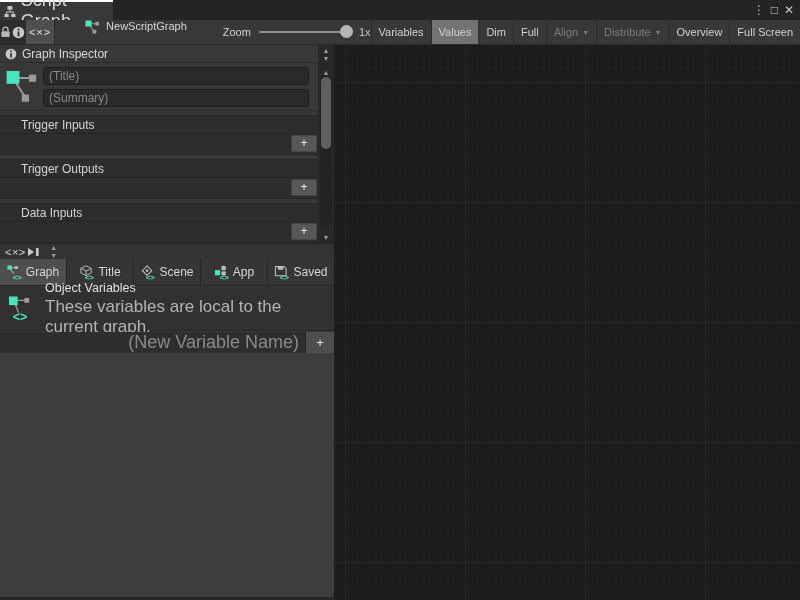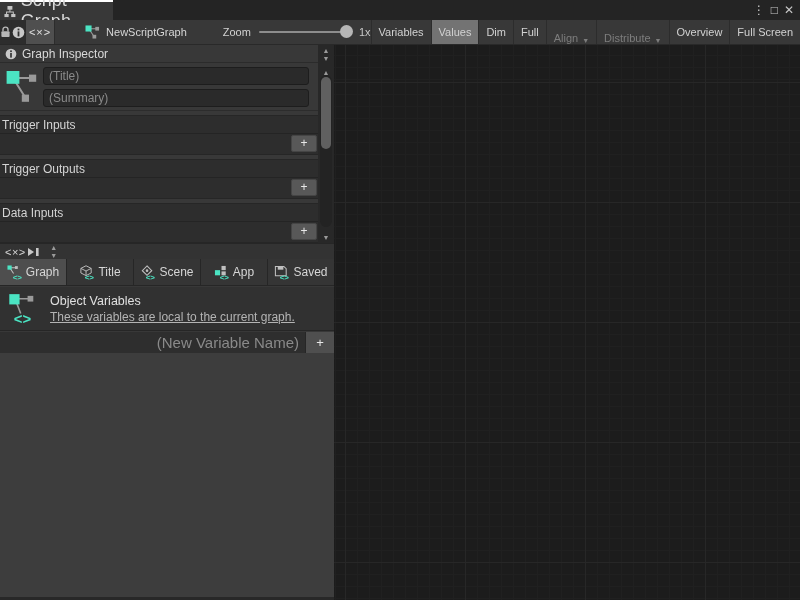--- a/index.html
+++ b/index.html
@@ -13,49 +13,49 @@
   .win-controls { margin-left:auto; display:flex; align-items:center; gap:6px; padding-right:6px; color:#c8c8c8; }
   .win-controls span { font-size:12px; line-height:1; cursor:default; }
   .wc-max { font-size:13px; }
 
   
   .toolbar { position:absolute; left:0; top:20px; width:800px; height:25px; background:#383838; border-bottom:1px solid #292929; display:flex; align-items:stretch; }
   .tb-btn { display:flex; align-items:center; justify-content:center; border-right:1px solid #2c2c2c; cursor:default; }
   .tb-lock { width:23px; background:#2d2d2d; }
   .tb-info { width:25px; background:#2d2d2d; }
   .tb-code { width:62px; background:#4f4f4f; color:#e2e2e2; letter-spacing:1px; font-size:11px; }
-  .tb-graphname { display:flex; align-items:center; gap:6px; margin-left:22px; padding:0 8px; color:#d6d6d6; }
+  .tb-graphname { display:flex; align-items:flex-start; gap:6px; margin-left:22px; padding:0 8px; color:#d6d6d6; }
   .tb-zoom { display:flex; align-items:center; margin-left:28px; gap:8px; }
   .zoom-track { position:relative; width:92px; height:2px; background:#8d8d8d; border-radius:1px; }
   .zoom-handle { position:absolute; right:-2px; top:-6px; width:13px; height:13px; border-radius:50%; background:#b6b6b6; }
   .zoom-val { color:#c8c8c8; }
   .tb-right { margin-left:auto; display:flex; align-items:stretch; }
   .view-btn { display:flex; align-items:center; padding:0 7px; border-left:1px solid #2c2c2c; color:#d2d2d2; white-space:nowrap; cursor:default; }
   .view-btn.active { background:#737373; }
-  .view-btn.disabled { color:#7d7d7d;align-items:flex-end; }
+  .view-btn.disabled { color:#7d7d7d; }
   .dd-arrow { font-size:7px; margin-left:4px; color:#7d7d7d; }
 
   
   .left-col { position:absolute; left:0; top:45px; width:334px; height:555px; background:#282828; }
   .panel { position:relative; width:334px; height:552px; background:#383838; }
 
   .gi-header { position:absolute; left:0; top:0; width:374px; height:18px; background:#383838; border-bottom:1px solid #2b2b2b; display:flex; align-items:center; gap:5px; padding:0 5px; }
   .gi-title { flex:1; color:#d8d8d8; font-size:12px; }
   .dock-icon { display:flex; align-items:center; }
 
   .gi-node-icon { position:absolute; left:5px; top:24px; }
   .field { position:absolute; left:43px; width:266px; height:18px; background:#2a2a2a; border:1px solid #1d1d1d; border-radius:3px; color:#cccccc; font-size:12px; padding:0 5px; outline:none; font-family:"Liberation Sans", sans-serif; }
   .field::placeholder { color:#8a8a8a; }
   .f-title { top:22px; }
   .f-summary { top:44px; }
   .gi-sep { position:absolute; left:0; top:65px; width:318px; height:1px; background:#2c2c2c; }
 
   .list-section { position:absolute; left:0; width:318px; height:40px; background:#2d2d2d; border-top:1px solid #262626; border-bottom:1px solid #262626; }
   .ls-1 { top:70px; } .ls-2 { top:114px; } .ls-3 { top:158px; }
-  .ls-title { height:18px; line-height:18px; padding-left:2px; color:#d4d4d4; font-size:12px; border-bottom:1px solid #242424; }
+  .ls-title { height:18px; line-height:18px; padding-left:21px; color:#d4d4d4; font-size:12px; border-bottom:1px solid #242424; }
   .ls-footer { position:relative; height:20px; }
   .add-btn { position:absolute; right:1px; top:1px; width:26px; height:17px; background:#585858; border:1px solid #454545; border-radius:2px; color:#e8e8e8; font-size:12px; line-height:15px; text-align:center; cursor:default; }
 
   
   .scroll-col { position:absolute; left:318px; top:0; width:16px; height:198px; background:#282828; }
   .mini-arrows { position:absolute; left:0; top:0; width:16px; height:18px; display:flex; flex-direction:column; align-items:center; justify-content:center; gap:1px; }
   .arrow { font-size:7px; color:#9a9a9a; line-height:1; cursor:default; }
   .sc-up { position:absolute; left:0; top:20px; width:16px; text-align:center; }
   .sc-track { position:absolute; left:2px; top:30px; width:12px; height:152px; background:#232323; border-radius:6px; }
   .sc-thumb { position:absolute; left:1px; top:2px; width:10px; height:72px; background:#606060; border-radius:5px; cursor:default; }
@@ -67,24 +67,24 @@
   .bb-title { flex:1; color:#d8d8d8; font-size:12px; }
   .bb-dock { margin-right:6px; }
   .bb-arrows { width:16px; display:flex; flex-direction:column; align-items:center; gap:1px; }
 
   .bb-tabs { position:absolute; left:0; top:214px; width:334px; height:27px; display:flex; gap:1px; background:#262626; border-bottom:1px solid #262626; }
   .bb-tab { flex:1; background:#353535; display:flex; align-items:center; justify-content:center; gap:4px; color:#d6d6d6; font-size:12px; cursor:default; }
   .bb-tab.active { background:#4e4e4e; }
 
   .graph-vars { position:absolute; left:0; top:242px; width:334px; height:44px; background:#313131; border-bottom:1px solid #262626; display:flex; align-items:center; gap:12px; padding-left:8px; }
   .gv-text .gv-title { color:#e0e0e0; font-size:12.5px; margin-bottom:2px; }
-  .gv-text .gv-desc { color:#b4b4b4; font-size:12px;text-decoration:underline; }
+  .gv-text .gv-desc { color:#b4b4b4; font-size:17px; }
 
   .new-var-row { position:absolute; left:0; top:287px; width:334px; height:21px; background:#2e2e2e; display:flex; align-items:stretch; }
-  .new-var-input { flex:1; background:transparent; border:none; outline:none; text-align:right; color:#cccccc; font-size:15px; padding-right:6px; font-family:"Liberation Sans", sans-serif; }
+  .new-var-input { flex:1; background:transparent; border:none; outline:none; text-align:right; color:#cccccc; font-size:18px; padding-right:6px; font-family:"Liberation Sans", sans-serif; }
   .new-var-input::placeholder { color:#8a8a8a; }
   .new-var-add { width:29px; background:#4f4f4f; border-left:1px solid #262626; color:#e8e8e8; font-size:13px; display:flex; align-items:center; justify-content:center; cursor:default; }
 
   .bb-content { position:absolute; left:0; top:308px; width:334px; height:244px; background:#3d3d3d; }
 
   
   .canvas { position:absolute; left:334px; top:45px; width:466px; height:555px; background-color:#1c1c1c;
     background-image:
       repeating-linear-gradient(to right, #272727 0px, #272727 1px, transparent 1px, transparent 120px),
       repeating-linear-gradient(to bottom, #272727 0px, #272727 1px, transparent 1px, transparent 120px),

